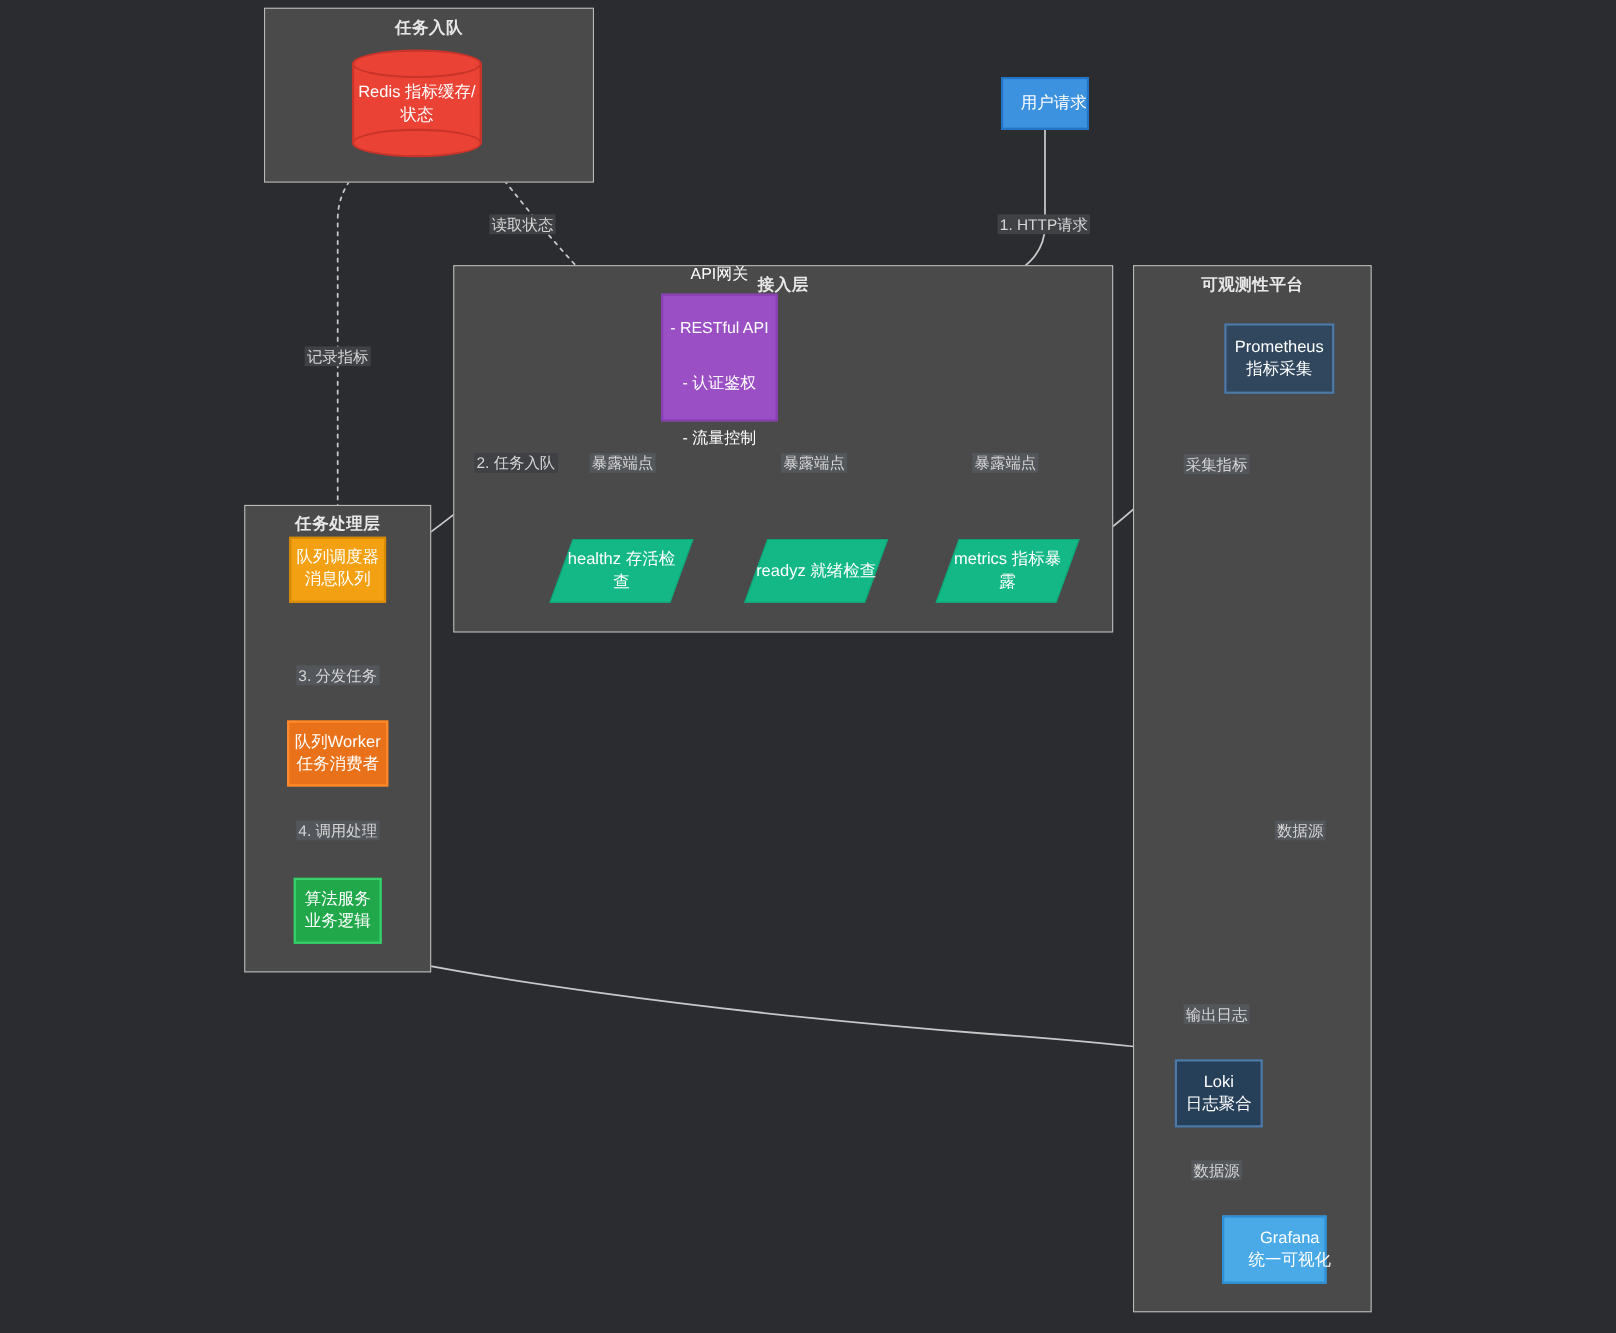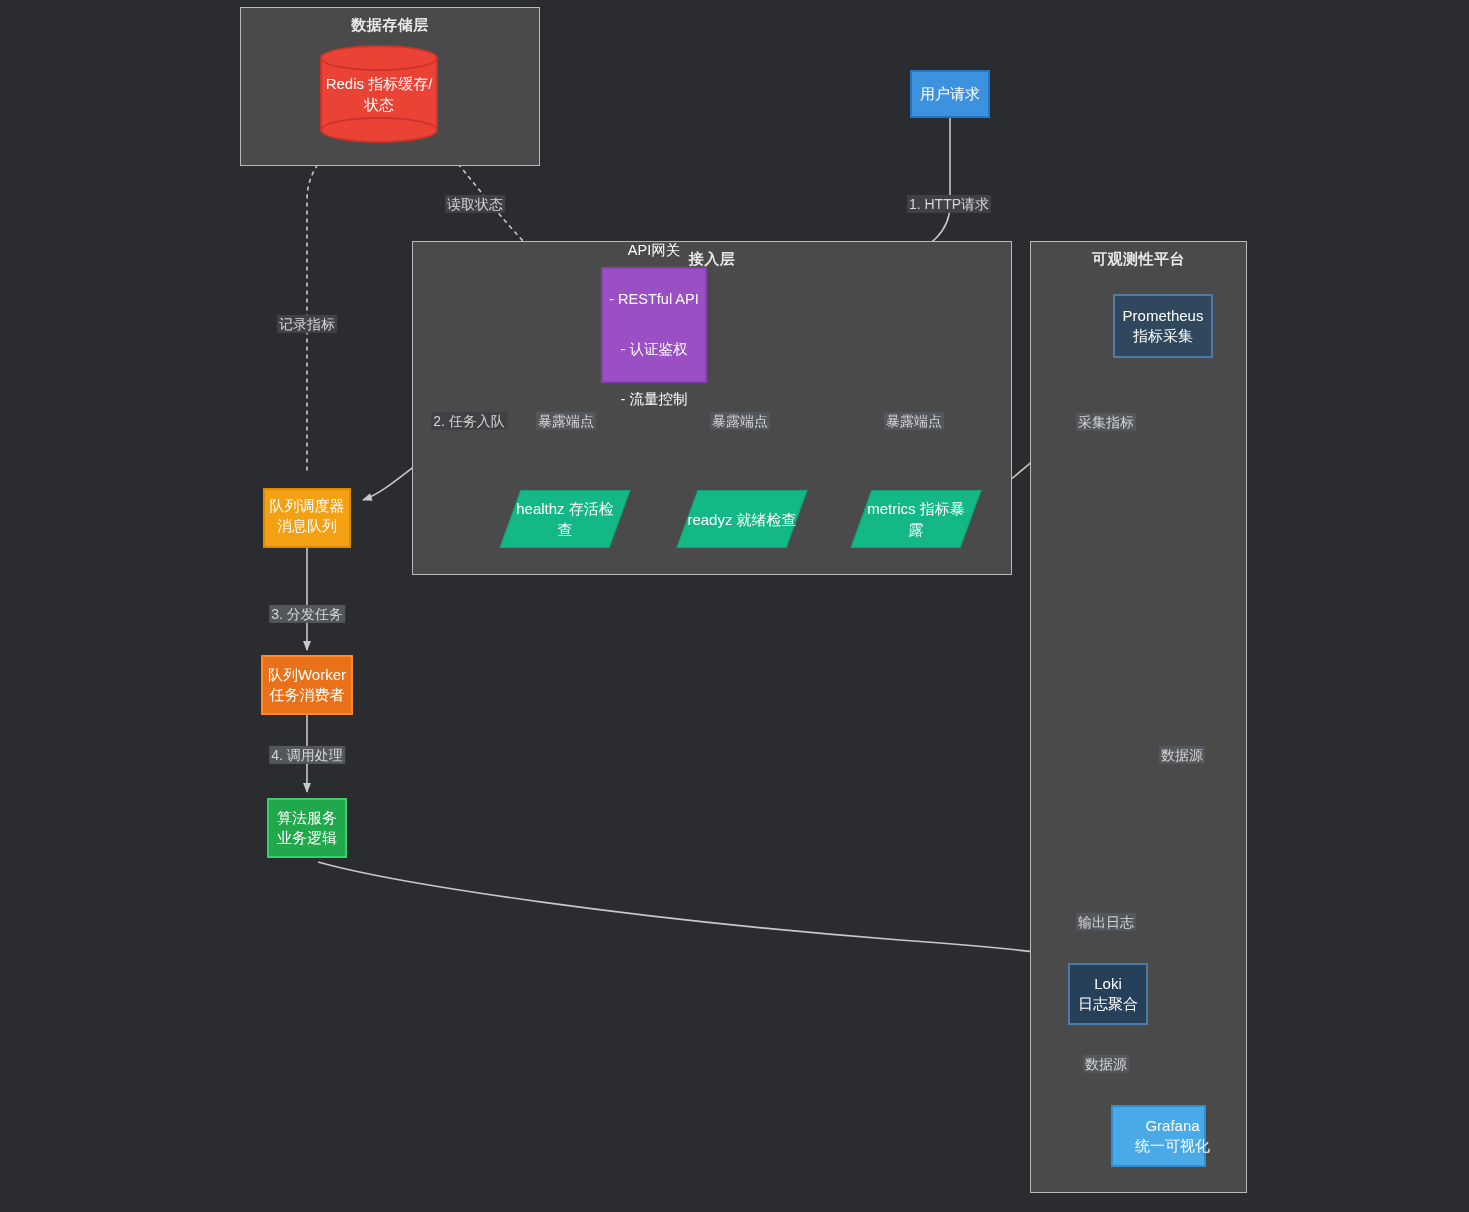--- a/index.html
+++ b/index.html
@@ -55,21 +55,21 @@
     text-align: center;
     color: #ffffff;
     font-size: 15px;
     line-height: 1.35;
     border-width: 2px;
     border-style: solid;
   }
   .node .ln { display: block; white-space: nowrap; }
 
   
-  .n-user     { background: #3d92e0; border-color: #2176c7; }
+  .n-user     { background: #3d92e0; border-color: #2176c7; align-items: flex-end; }
   .n-gateway  { background: #9b4fc4; border-color: #8b3fb4; gap: 30px; }
   .n-gateway  { font-size: 14.5px; }
   .n-queue    { background: #f3a013; border-color: #d98c00; }
   .n-worker   { background: #e8711a; border-color: #ff8a2a; }
   .n-algo     { background: #21a84a; border-color: #38d06a; }
   .n-prom     { background: #30475e; border-color: #4e7aa8; }
   .n-loki     { background: #27405a; border-color: #4e7aa8; }
   .n-grafana  { background: #4aaae8; border-color: #2d8fd4; }
 
   
@@ -182,27 +182,30 @@
     <path d="M1135,358 C1100,395 1060,440 1010,480 C1000,489 990,495 980,498" fill="none" stroke="#c8c8c8" stroke-width="1.6" marker-end="url(#ah)"></path>
 
     <path d="M1178,358 C1195,420 1190,520 1183,700 C1178,860 1172,1000 1172,1090" fill="none" stroke="#c8c8c8" stroke-width="1.6" marker-end="url(#ah)"></path>
 
     <path d="M318,862 C400,885 640,920 900,940 C1010,948 1075,955 1106,963" fill="none" stroke="#c8c8c8" stroke-width="1.6" marker-end="url(#ah)"></path>
 
     <path d="M1107,1024 C1110,1055 1125,1075 1143,1090" fill="none" stroke="#c8c8c8" stroke-width="1.6" marker-end="url(#ah)"></path>
   </svg>
 
   <div class="cluster" style="left:240px; top:7px; width:300px; height:159px;">
-    <div class="cluster-title" style="top:8px;">数据存储层</div>
+    <div class="cluster-title" style="top:8px;">任务入队</div>
   </div>
 
   <div class="cluster" style="left:412px; top:241px; width:600px; height:334px;">
     <div class="cluster-title" style="top:8px;">接入层</div>
   </div>
 
+  <div class="cluster" style="left:222px; top:459px; width:170px; height:425px;">
+    <div class="cluster-title" style="top:7px;">任务处理层</div>
+  </div>
 
   <div class="cluster" style="left:1030px; top:241px; width:217px; height:952px;">
     <div class="cluster-title" style="top:8px;">可观测性平台</div>
   </div>
 
   <div class="cyl" style="left:320px; top:45px; width:118px; height:98px;">
     <div class="cyl-body" style="top:13px; bottom:13px;"></div>
     <div class="cyl-bottom"></div>
     <div class="cyl-top"></div>
     <div class="cyl-label">

